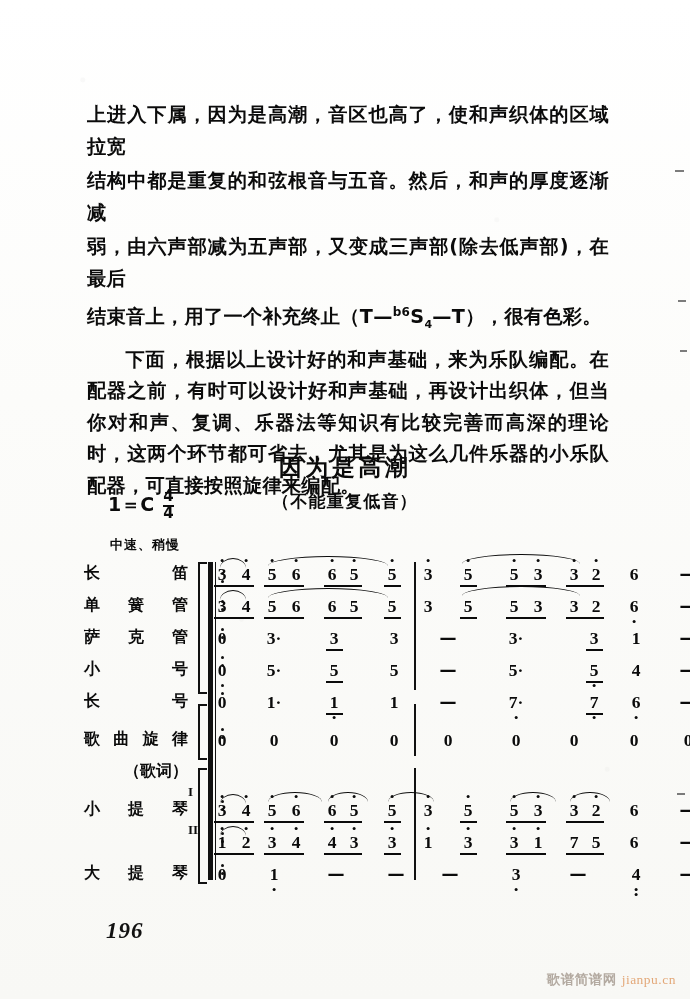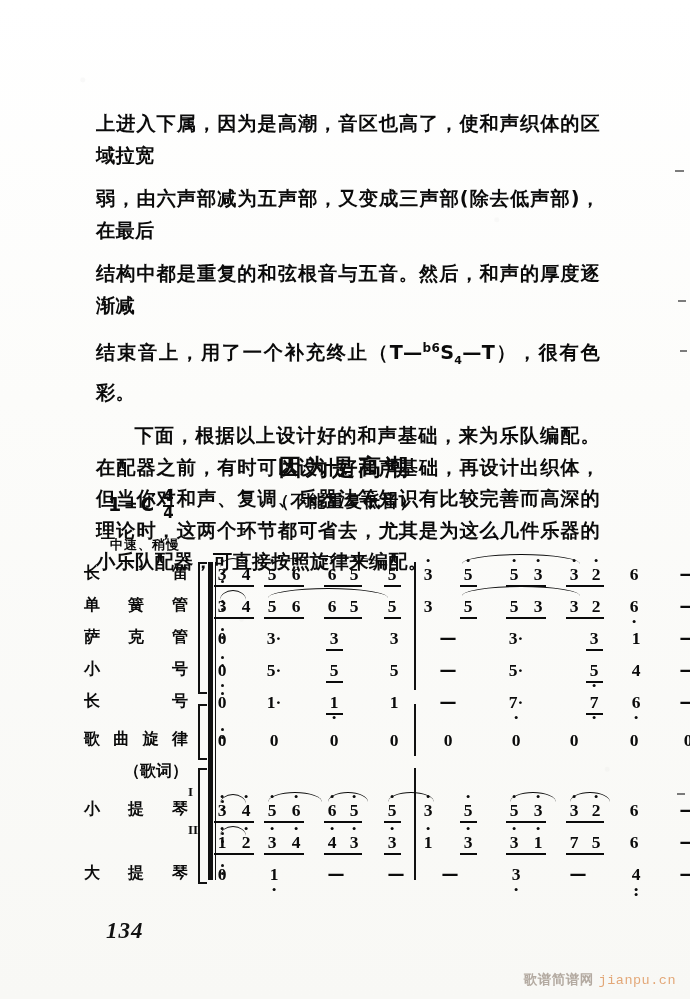--- a/index.html
+++ b/index.html
@@ -38,21 +38,21 @@
     width: 528px;
     font-family: "DejaVu Sans", "Liberation Sans", sans-serif;
     font-size: 19.2px;
     line-height: 31.5px;
     color: #0b0b0b;
     font-weight: 700;
     letter-spacing: 0.3px;
     text-align: justify;
     text-justify: inter-character;
   }
-  .prose p { margin: 12px; }
+  .prose p { margin: 3px; }
   .prose p.indent { text-indent: 2em; }
   .sub {
     font-size: 11px;
     vertical-align: sub;
     font-weight: 700;
   }
   .sup {
     font-size: 12px;
     vertical-align: super;
     font-weight: 700;
@@ -271,39 +271,39 @@
   
   .watermark {
     position: absolute;
     right: 14px;
     bottom: 10px;
     font-size: 13.5px;
     letter-spacing: 0.5px;
     opacity: 0.62;
   }
   .watermark .cn { color: #8a7b6e; font-weight: 700; }
-  .watermark .url { color: #d6762b; font-family: Liberation Mono, monospace; }
+  .watermark .url { color: #d6762b; font-family: Liberation Serif, serif; }
 
   
   .speck {
     position: absolute;
     background: #444;
     opacity: 0.7;
   }
 </style>
 </head>
 <body>
 
 <div id="page">
   <div id="paper-texture"></div>
 
   <div class="prose">
     <p>上进入下属，因为是高潮，音区也高了，使和声织体的区域拉宽</p>
+    <p>结构中都是重复的和弦根音与五音。然后，和声的厚度逐渐减</p>
     <p>弱，由六声部减为五声部，又变成三声部(除去低声部)，在最后</p>
-    <p>结构中都是重复的和弦根音与五音。然后，和声的厚度逐渐减</p>
     <p><span>结束音上，用了一个补充终止（T—</span><span class="sup">b</span><span class="sup">6</span><span>S</span><span class="sub">4</span><span>—T），很有色彩。</span></p>
     <p class="indent">下面，根据以上设计好的和声基础，来为乐队编配。在配器之前，有时可以设计好和声基础，再设计出织体，但当你对和声、复调、乐器法等知识有比较完善而高深的理论时，这两个环节都可省去，尤其是为这么几件乐器的小乐队配器，可直接按照旋律来编配。</p>
   </div>
 
   <div class="score-title">因为是高潮</div>
   <div class="score-subtitle">（不能重复低音）</div>
 
   <div class="key-sig">
     <span>1＝C</span>
     <span class="timesig">
@@ -607,21 +607,21 @@
         <div class="note dash" style="left:254px;">—</div>
         <div class="note" style="left:320px;">3<span class="od-dn"></span></div>
         <div class="note dash" style="left:382px;">—</div>
         <div class="note" style="left:440px;">4<span class="od-dn"></span><span class="od-up2" style="top:auto; bottom:-11px;"></span></div>
         <div class="note dash" style="left:492px;">—</div>
       </div>
     </div>
 
   </div>
 
-  <div class="page-number">134</div>
+  <div class="page-number">196</div>
 
   <div class="watermark">
     <span class="cn">歌谱简谱网</span>
     <span class="url">jianpu.cn</span>
   </div>
 
   <div class="speck" style="right:6px; top:170px; width:9px; height:2px;"></div>
   <div class="speck" style="right:4px; top:300px; width:8px; height:2px;"></div>
   <div class="speck" style="right:3px; top:350px; width:7px; height:2px;"></div>
   <div class="speck" style="right:5px; top:793px; width:8px; height:2px;"></div>

